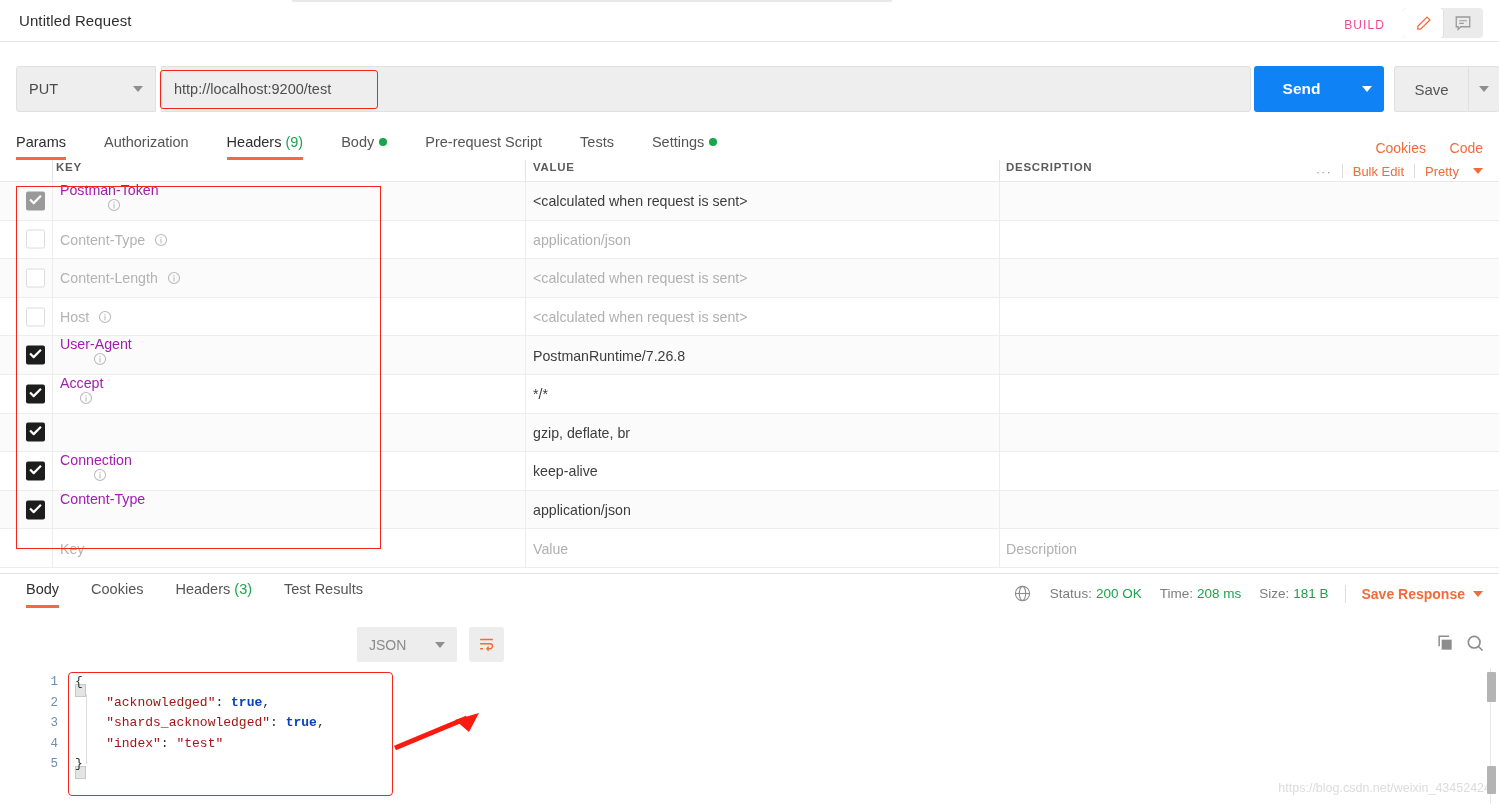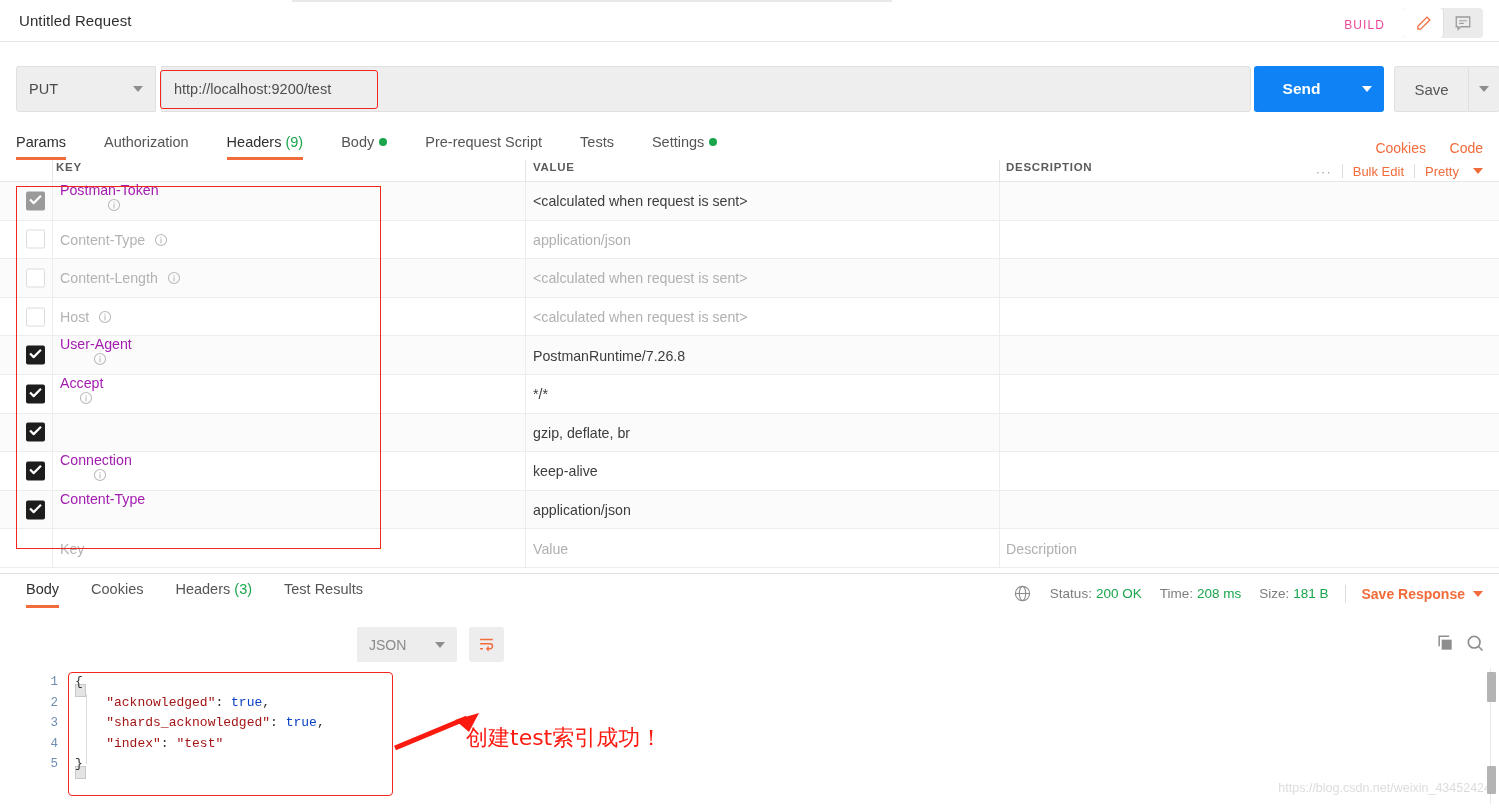--- a/index.html
+++ b/index.html
@@ -171,21 +171,21 @@
   .rightico { position:absolute; top:633px; }
   .copyico { right:44px; }
   .searchico { right:14px; }
 
   
   .codearea { position:absolute; left:0; top:672px; width:1499px; height:137px; background:#fff; }
   .gutter { position:absolute; left:36px; top:0; width:22px; text-align:right; font-family:"Liberation Mono","DejaVu Sans Mono",monospace; font-size:12.5px; color:#6d8eb0; line-height:20.5px; }
   .gline { height:20.5px; }
   .codebody { position:absolute; left:75px; top:0; font-family:"Liberation Mono","DejaVu Sans Mono",monospace; font-size:13px; line-height:20.5px; white-space:pre; color:#333; }
   .k-str { color:#a31515; }
-  .v-bool { color:#0b41c4; font-weight:normal; }
+  .v-bool { color:#0b41c4; font-weight:bold; }
   .v-str { color:#a31515; }
   .punct { color:#333; }
   .fold { position:absolute; left:75px; width:11px; height:13px; background:#e4e4e4; border:1px solid #c8c8c8;}
   .indent-guide { position:absolute; left:86px; width:1px; background:#dcdcdc; }
   .json-redbox { position:absolute; left:68px; top:672px; width:325px; height:124px; border:1.4px solid #f2261b; border-radius:4px; pointer-events:none; }
 
   .annot { position:absolute; left:466px; top:723px; font-size:22px; color:#fb1a10; font-family:"DejaVu Sans", sans-serif; white-space:nowrap;}
   .arrow { position:absolute; left:393px; top:710px; }
 
   .watermark { position:absolute; right:8px; bottom:14px; font-size:12.5px; color:#dcdcdc; }
@@ -535,21 +535,20 @@
     <span class="k-str">"shards_acknowledged"</span><span class="punct">: </span><span class="v-bool">true</span><span class="punct">,</span>
     <span class="k-str">"index"</span><span class="punct">: </span><span class="v-str">"test"</span>
 <span class="punct">}</span></div>
   </div>
   <div class="json-redbox"></div>
 
   <svg class="arrow" width="90" height="42" viewBox="0 0 90 42">
     <path d="M2 38 L74 8" stroke="#fb1a10" stroke-width="5" fill="none"></path>
     <path d="M86 3 L62 10 L76 22 Z" fill="#fb1a10"></path>
   </svg>
-  <div class="annot">创建test索引成功！</div>
 
   <div class="watermark">https://blog.csdn.net/weixin_43452424</div>
 
   <div class="vscroll-track"></div>
   <div class="vscroll-thumb" style="top:672px;height:30px"></div>
   <div class="vscroll-thumb" style="top:766px;height:28px"></div>
 
 </div>
 
 </body></html>

